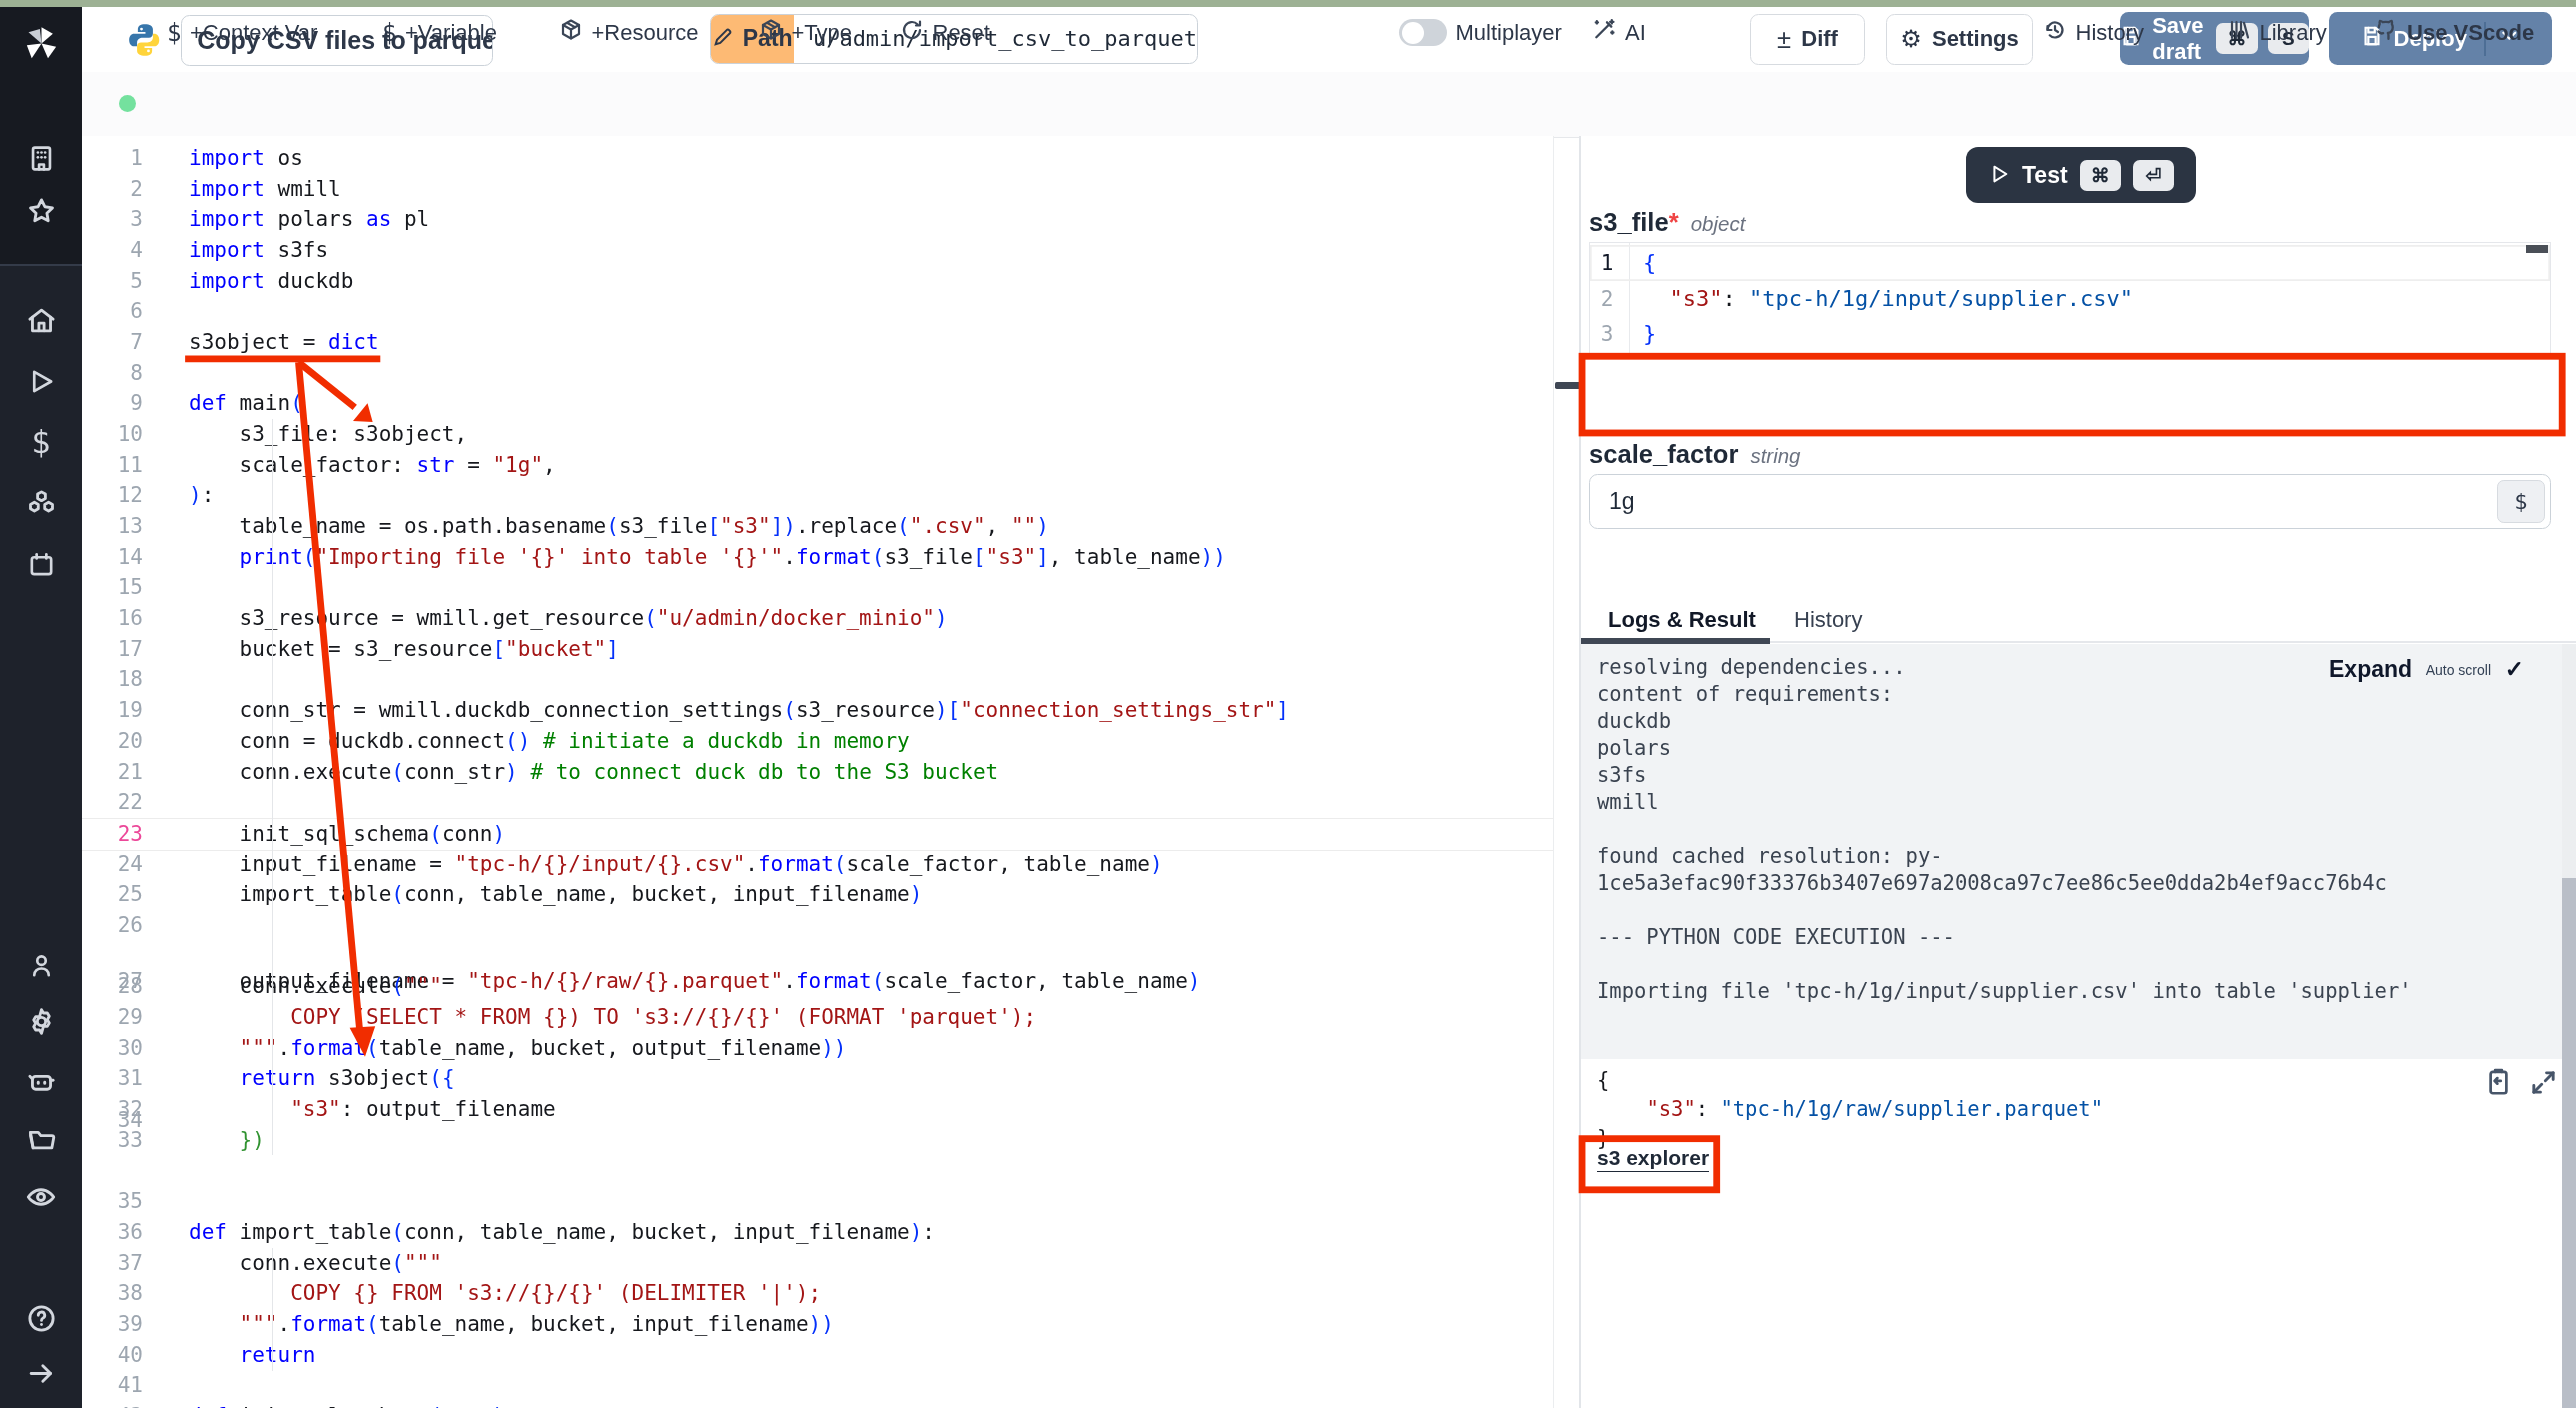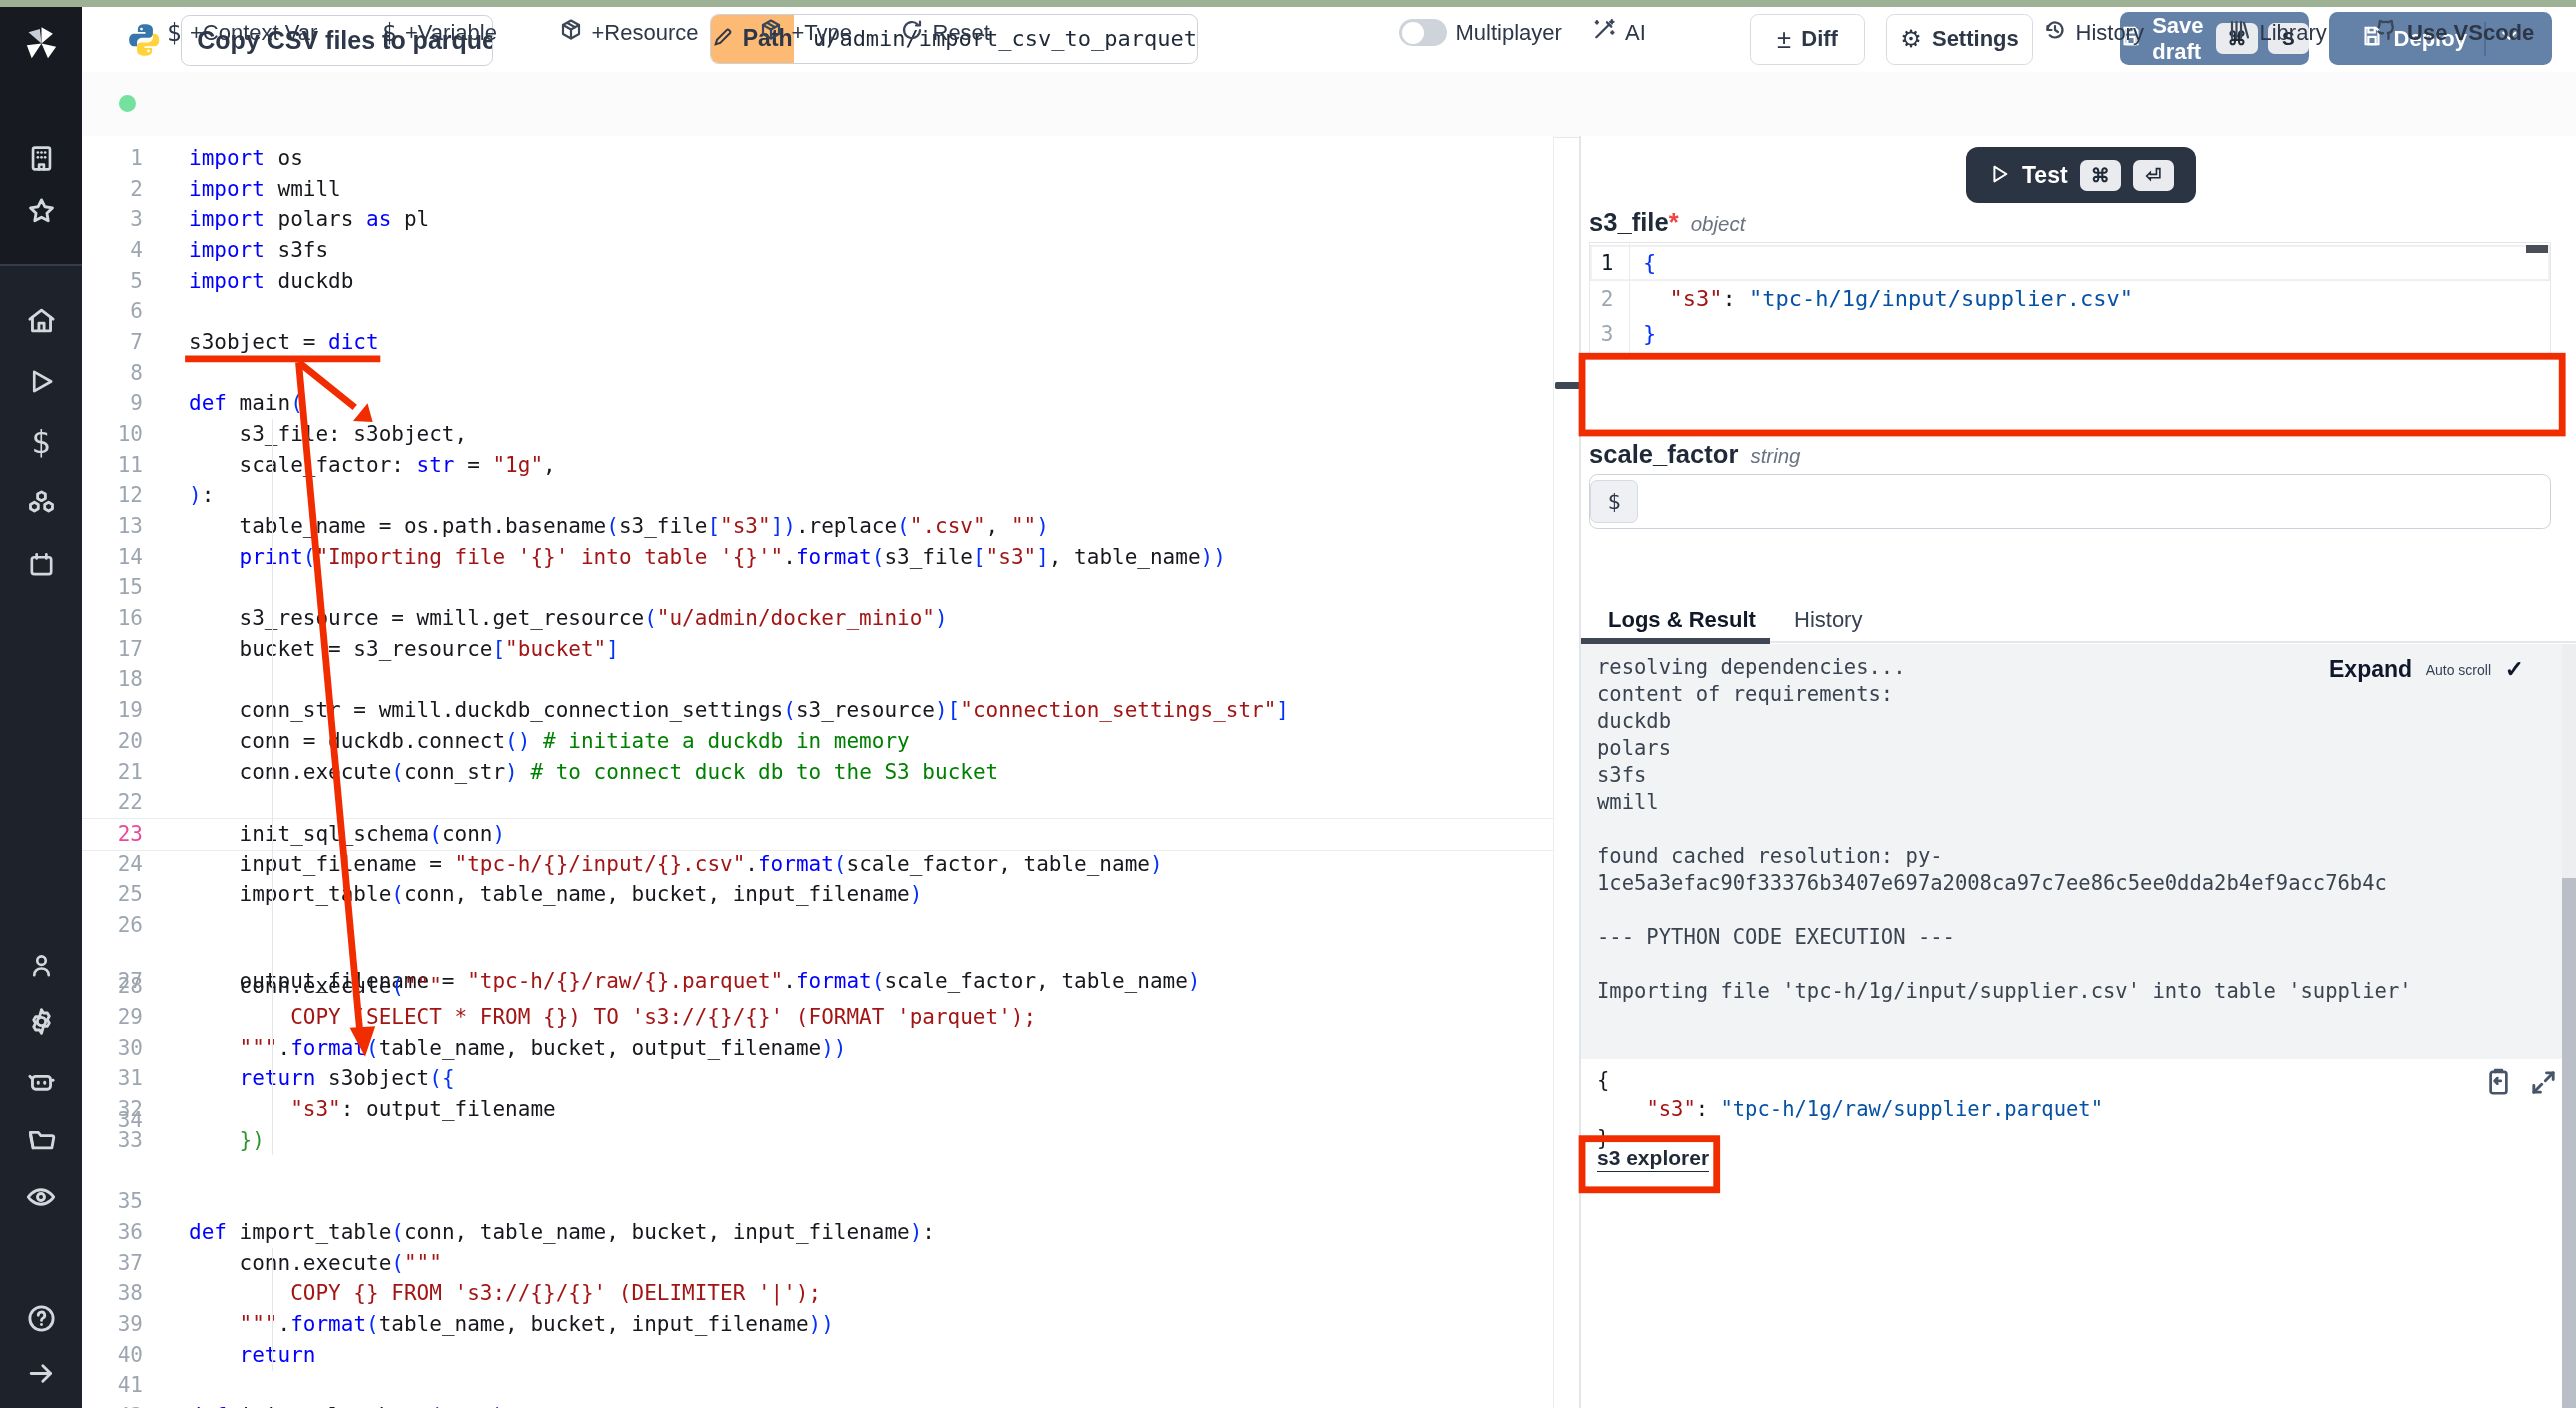--- a/index.html
+++ b/index.html
@@ -375,20 +375,21 @@
       </div>
     <div style="position:absolute;right:1.7px;top:1.7px;width:22px;height:8.5px;background:#4a4f57;"></div>
   </div>
 
 
   <div class="abs" style="left:1589px;top:440px;height:32px;display:flex;align-items:baseline;">
     <span class="argname">scale_factor</span>
     <span class="argtype">string</span>
   </div>
   <div class="abs" style="left:1589px;top:474px;width:960px;height:53px;border:1.7px solid #cbd2d9;border-radius:8.5px;background:#fff;display:flex;align-items:center;">
+    <span style="flex:1;padding-left:19px;font-size:23px;color:#1f2937;">1g</span>
     <span style="width:46px;height:41px;margin-right:5.1px;background:#eef0f3;border:0.9px solid #d7dbe0;border-radius:6.8px;display:flex;align-items:center;justify-content:center;font-size:22px;color:#2d3748;" class="mono">$</span>
   </div>
 
   <div class="abs" style="left:1608px;top:607px;">
     <span class="tab" style="font-weight:bold;color:#111827;font-size:22px;">Logs &amp; Result</span>
   </div>
   <div class="abs" style="left:1794px;top:607px;">
     <span class="tab" style="color:#374151;font-size:22px;">History</span>
   </div>
   <div class="abs" style="left:1581px;top:641px;width:2576px;height:1.7px;background:#e5e7eb;max-width:995px;"></div>

